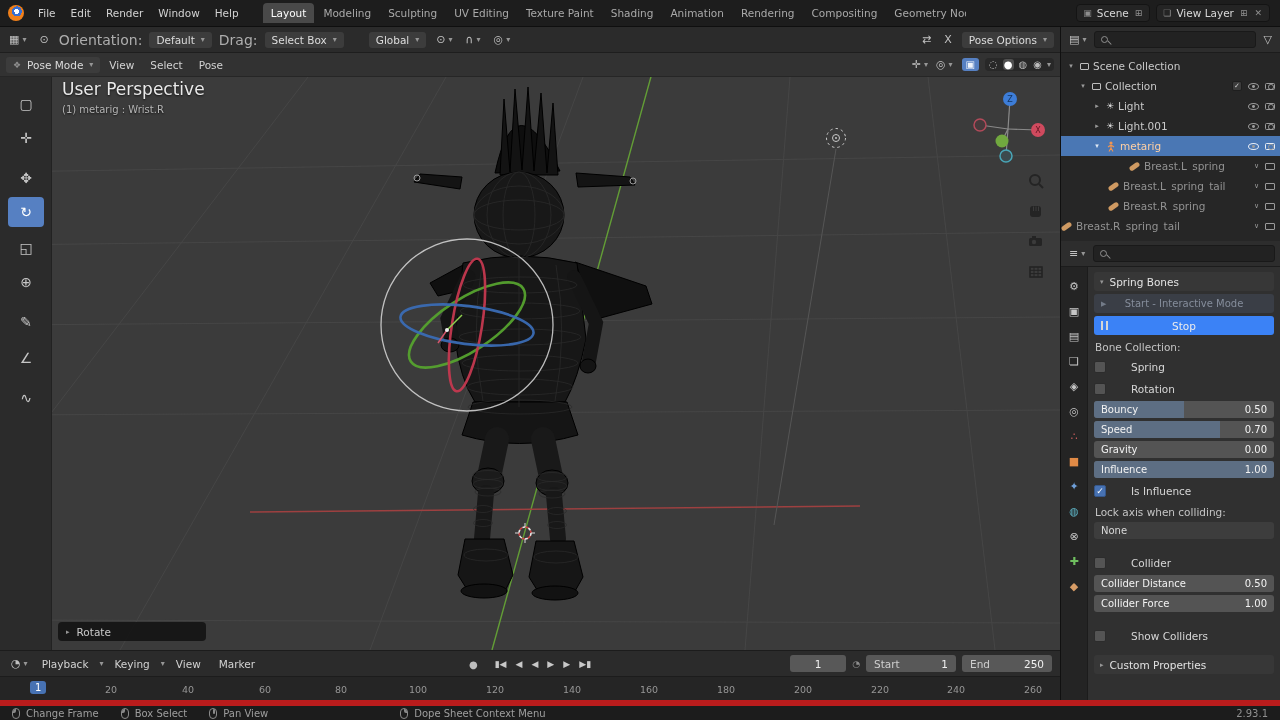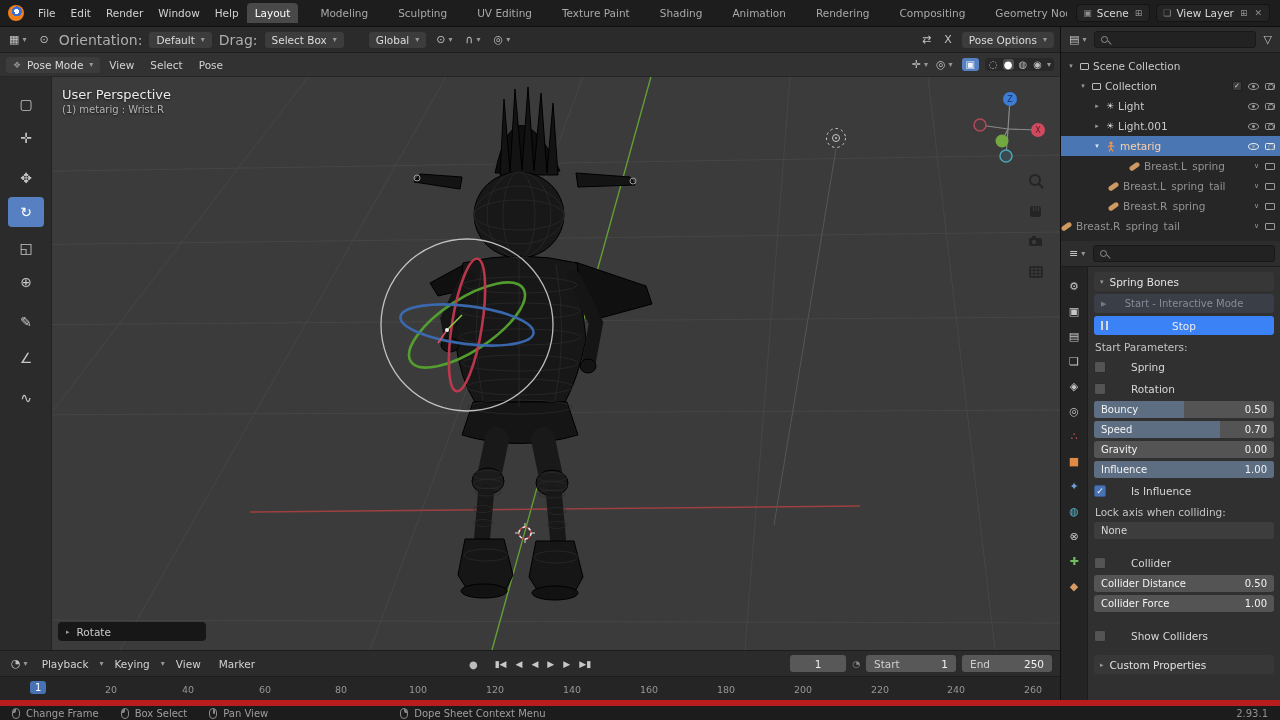--- a/index.html
+++ b/index.html
@@ -3,21 +3,21 @@
 <meta charset="utf-8">
 <style>
 *{box-sizing:border-box;margin:0;padding:0}
 html,body{width:1280px;height:720px;overflow:hidden}
 body{background:#111;font-family:"DejaVu Sans","Liberation Sans",sans-serif;font-size:11px;color:#d4d4d4}
 .app{width:1280px;height:720px;display:flex;flex-direction:column}
 
 .topbar{height:27px;background:#1d1d1d;display:flex;align-items:center;padding:0 6px;gap:1px;border-bottom:1px solid #0f0f0f;flex:none}
 .blogo{width:16px;height:16px;border-radius:50%;margin:0 6px 0 2px;flex:none;background:radial-gradient(circle at 55% 40%,#fff 0 2.5px,#3a6fd0 2.5px 5px,#ef7f1a 5px)}
 .menu{padding:2px 7px;border-radius:3px;color:#d2d2d2;font-size:10.5px;white-space:nowrap}
-.wstabs{display:flex;align-items:center;margin-left:0;gap:14px;height:27px}
+.wstabs{display:flex;align-items:center;margin-left:16px;gap:1px;height:27px}
 .wstab{padding:4px 8px;font-size:10.5px;color:#a9a9a9;border-radius:4px 4px 0 0;white-space:nowrap}
 .wstab.active{background:#494949;color:#fdfdfd}
 .wstab.clip{max-width:80px;overflow:hidden}
 .tbright{margin-left:auto;display:flex;gap:6px;align-items:center;padding-right:4px}
 .widget{display:flex;align-items:center;gap:5px;background:#242424;border:1px solid #141414;border-radius:4px;padding:2px 6px;font-size:10.5px;color:#d8d8d8;white-space:nowrap}
 .wicon{color:#8f8f8f;font-size:9px}
 .wbtn{color:#8f8f8f;font-size:9px;padding:0 1px}
 
 .cols{display:flex;height:673px;flex:none}
 .colL{width:1060px;flex:none;display:flex;flex-direction:column}
@@ -33,21 +33,21 @@
 .vphead{height:24px;background:#323232;border-bottom:1px solid #262626;display:flex;align-items:center;padding:0 6px;gap:2px;flex:none}
 .shadegrp{display:flex;align-items:center;background:#282828;border-radius:4px;padding:1px 3px;gap:4px;margin-left:4px}
 .shadeic{color:#bdbdbd;font-size:10px;padding:0 1px;border-radius:3px}
 .shadeic.on{background:#505050;color:#fff}
 .xray{background:#5680c2;color:#eef3fb;border-radius:3px;padding:1px 4px;font-size:10px;margin-left:4px}
 
 .viewport{position:relative;height:573px;background:#3b3b3b;flex:none;overflow:hidden}
 .vptools{position:absolute;left:0;top:0;bottom:0;width:52px;background:#2b2b2b;border-right:1px solid #222}
 .tool{position:absolute;left:8px;width:36px;height:30px;border-radius:4px;display:flex;align-items:center;justify-content:center;color:#c6c6c6;font-size:14px}
 .tool.active{background:#5680c2;color:#fff}
-.vptext1{position:absolute;left:62px;top:10px;color:#eaeaea;font-size:13px;text-shadow:0 1px 2px rgba(0,0,0,.7)}
+.vptext1{position:absolute;left:62px;top:2px;color:#eaeaea;font-size:17px;text-shadow:0 1px 2px rgba(0,0,0,.7)}
 .vptext2{position:absolute;left:62px;top:27px;color:#b5b5b5;font-size:10px;text-shadow:0 1px 2px rgba(0,0,0,.7)}
 .opchip{position:absolute;left:58px;top:545px;width:148px;height:19px;background:rgba(18,18,18,.88);border-radius:4px;display:flex;align-items:center;gap:7px;padding:0 8px;color:#c9c9c9;font-size:10.5px}
 .opchip .arr{font-size:7px}
 
 .tlhead{height:26px;background:#2b2b2b;border-top:1px solid #1c1c1c;display:flex;align-items:center;padding:0 8px;gap:4px;position:relative;flex:none}
 .transport{position:absolute;left:50%;top:50%;transform:translate(-50%,-50%);display:flex;align-items:center;gap:9px;color:#c8c8c8;font-size:9px}
 .transport .rec{font-size:10px;color:#bdbdbd;margin-right:8px}
 .tlright{margin-left:auto;display:flex;align-items:center;gap:6px}
 .field{background:#585858;border-radius:3px;padding:2.5px 8px;color:#f0f0f0;font-size:10.5px;display:flex;align-items:center}
 .field.cur{width:56px;justify-content:center}
@@ -568,21 +568,21 @@
               <span>Spring Bones</span>
             </div>
             <div class="startbtn">
               <span class="arr">▶</span>
               <span>Start - Interactive Mode</span>
             </div>
             <div class="stopbtn">
               <span class="pause"></span>
               <span>Stop</span>
             </div>
-            <div class="plabel">Start Parameters:</div>
+            <div class="plabel">Bone Collection:</div>
             <div class="pcheckrow">
               <span class="chk"></span>
               <span>Spring</span>
             </div>
             <div class="pcheckrow">
               <span class="chk"></span>
               <span>Rotation</span>
             </div>
             <div class="pslider">
               <span class="fill" style="width: 50%;"></span>

